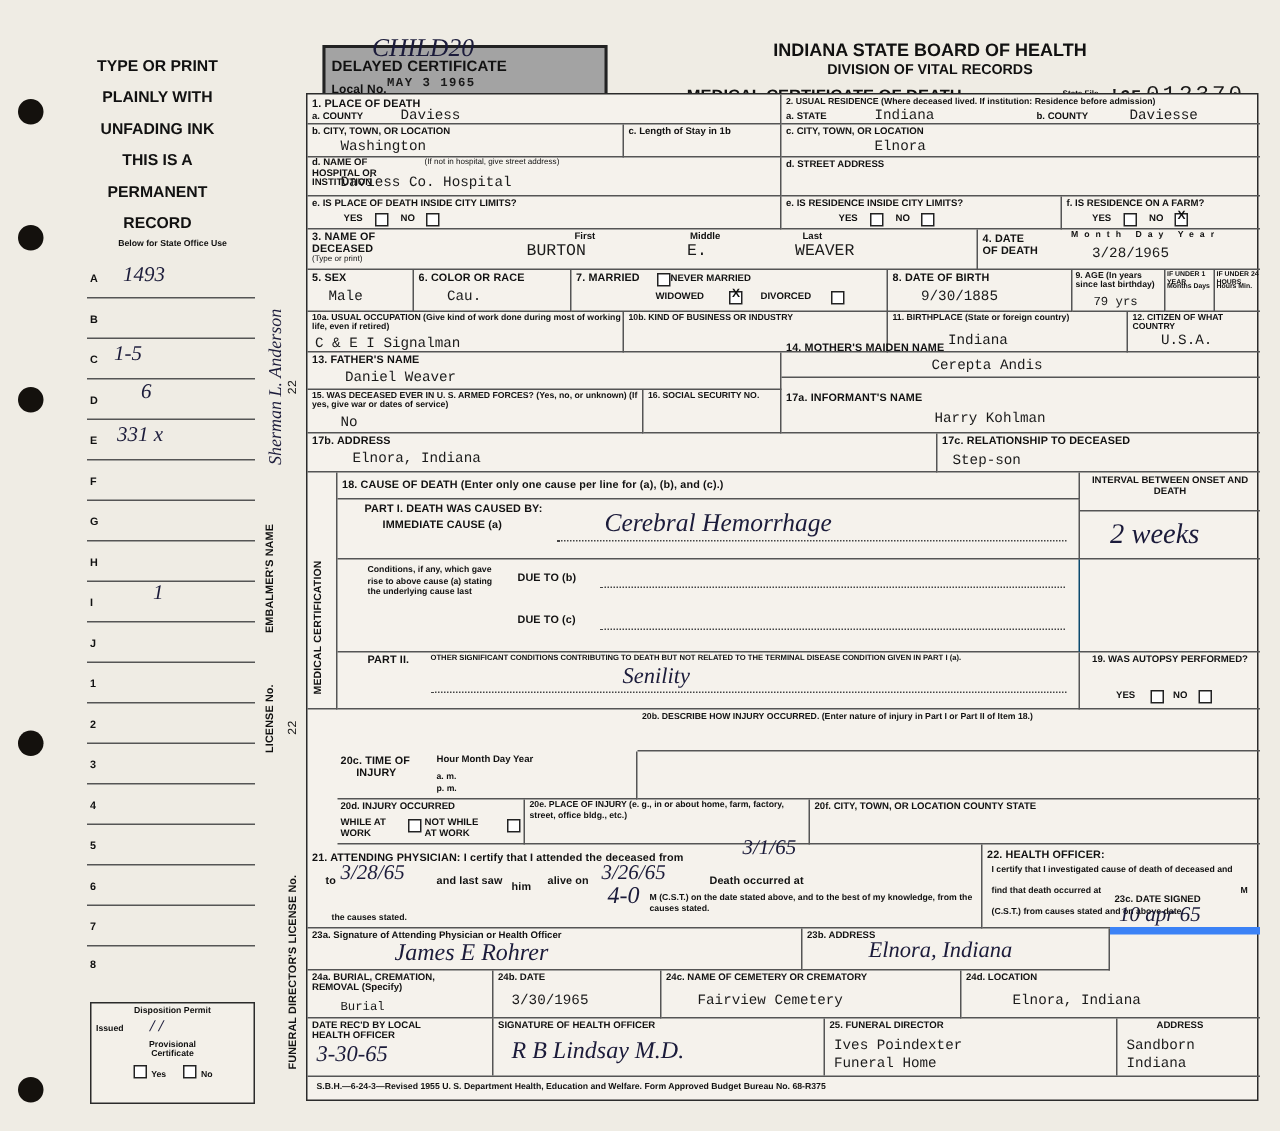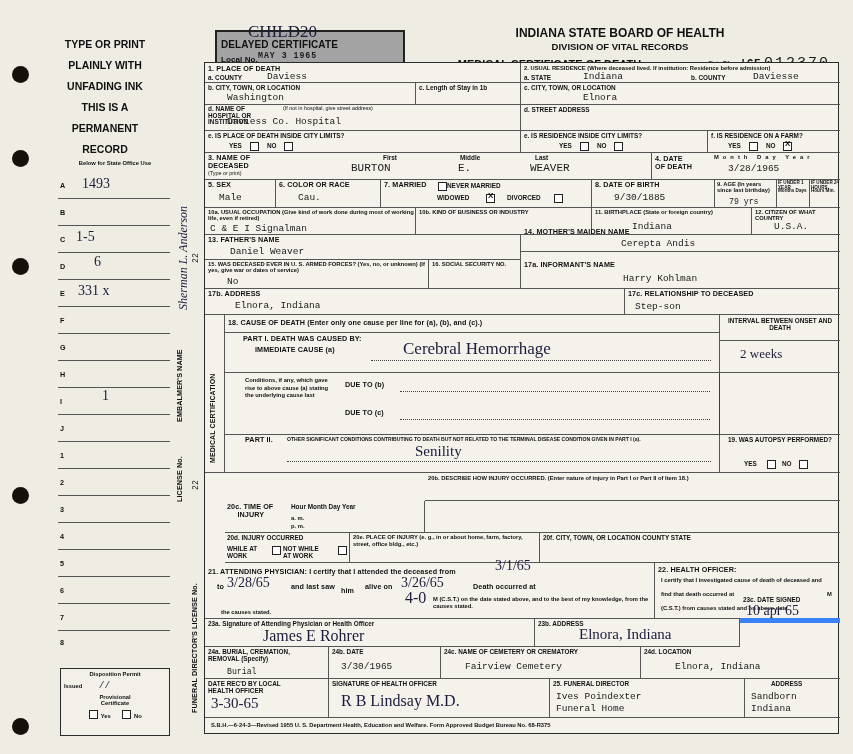--- a/index.html
+++ b/index.html
@@ -6,21 +6,21 @@
   body{width:853px;height:754px;font-family:"Liberation Sans",sans-serif;}
   #sheet{position:relative;width:853px;height:754px;background:#efece4;overflow:hidden;}
   .abs{position:absolute;box-sizing:border-box;}
   .bx{border:1px solid #2b2b2b;}
   .lbl{font-size:7.2px;font-weight:bold;color:#111;letter-spacing:0.1px;line-height:1.12;}
   .lbl2{font-size:6.4px;font-weight:bold;color:#111;line-height:1.1;}
   .tiny{font-size:5.8px;font-weight:bold;color:#111;line-height:1.08;}
   .tiny2{font-size:5.4px;font-weight:normal;color:#111;line-height:1.1;}
   .typed{font-family:"Liberation Mono",monospace;font-size:9.5px;color:#1a1a1a;}
   .typed-s{font-family:"Liberation Mono",monospace;font-size:8.2px;color:#1a1a1a;}
-  .hand{font-family:"Liberation Serif",serif;font-size:14px;color:#1b1b3a;}
+  .hand{font-family:"Liberation Serif",serif;font-style:italic;font-size:14px;color:#1b1b3a;}
   .hand-s{font-family:"Liberation Serif",serif;font-style:italic;font-size:11px;color:#1b1b3a;}
   .ctr{text-align:center;}
   .hdr-title{font-weight:bold;font-size:11px;color:#111;text-align:center;line-height:1.25;}
   .vert{writing-mode:vertical-rl;transform:rotate(180deg);}
   .punch{position:absolute;width:17px;height:17px;border-radius:50%;background:#14110d;}
   .ckbox{display:inline-block;width:7px;height:7px;border:1px solid #222;vertical-align:-1px;margin:0 1px;background:#fff;}
   .xmark{position:relative;}
   .xmark::after{content:"X";position:absolute;left:1px;top:-4px;font-size:8px;font-weight:bold;color:#111;}
   .dotline{border-bottom:1px dotted #444;}
   .leftcol{font-weight:bold;font-size:10.5px;text-align:center;color:#111;}
@@ -328,21 +328,21 @@
       <span class="lbl2 ctr" style="position:absolute;left:2px;top:2px;width:116px;">INTERVAL BETWEEN ONSET AND DEATH</span>
     </div>
 
     <div class="abs" style="left:20px;top:270px;width:495px;height:40px;border-bottom:1px solid #555;border-right:1px solid #555;">
       <span class="lbl" style="position:absolute;left:18px;top:2px;">PART I.  DEATH WAS CAUSED BY:</span>
       <span class="lbl" style="position:absolute;left:30px;top:13px;">IMMEDIATE CAUSE (a)</span>
       <span class="dotline" style="position:absolute;left:146px;top:27px;width:340px;"></span>
       <span class="hand" style="position:absolute;left:178px;top:6px;font-size:17px;">Cerebral Hemorrhage</span>
     </div>
     <div class="abs" style="left:515px;top:278px;width:120px;height:32px;border-bottom:1px solid #555;">
-      <span class="hand" style="position:absolute;left:20px;top:5px;font-size:13px;">2 weeks</span>
+      <span class="hand" style="position:absolute;left:20px;top:5px;font-size:19px;">2 weeks</span>
     </div>
 
     <div class="abs" style="left:20px;top:310px;width:495px;height:62px;border-bottom:1px solid #555;border-right:1px solid #0c4a6e;">
       <span class="tiny" style="position:absolute;left:20px;top:4px;width:90px;line-height:1.3;">Conditions, if any, which gave rise to above cause (a) stating the underlying cause last</span>
       <span class="lbl" style="position:absolute;left:120px;top:8px;">DUE TO (b)</span>
       <span class="dotline" style="position:absolute;left:175px;top:18px;width:310px;"></span>
       <span class="lbl" style="position:absolute;left:120px;top:36px;">DUE TO (c)</span>
       <span class="dotline" style="position:absolute;left:175px;top:46px;width:310px;"></span>
     </div>
     <div class="abs" style="left:515px;top:310px;width:120px;height:62px;border-bottom:1px solid #555;"></div>

